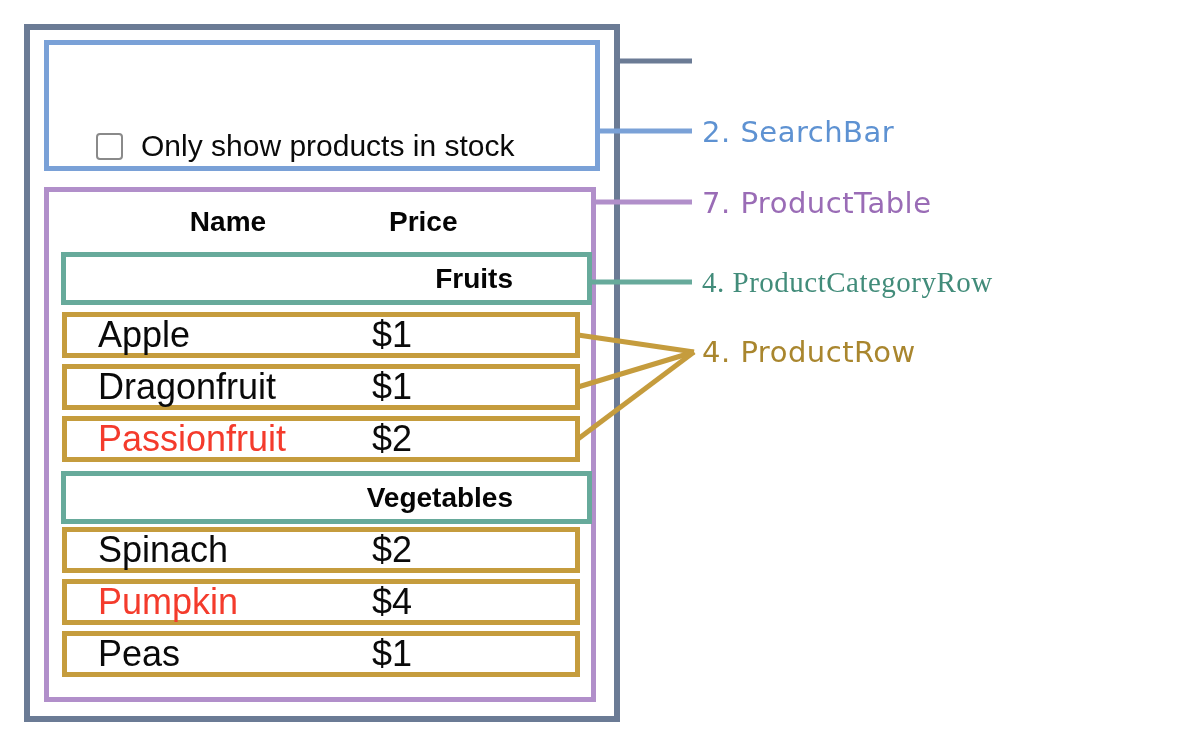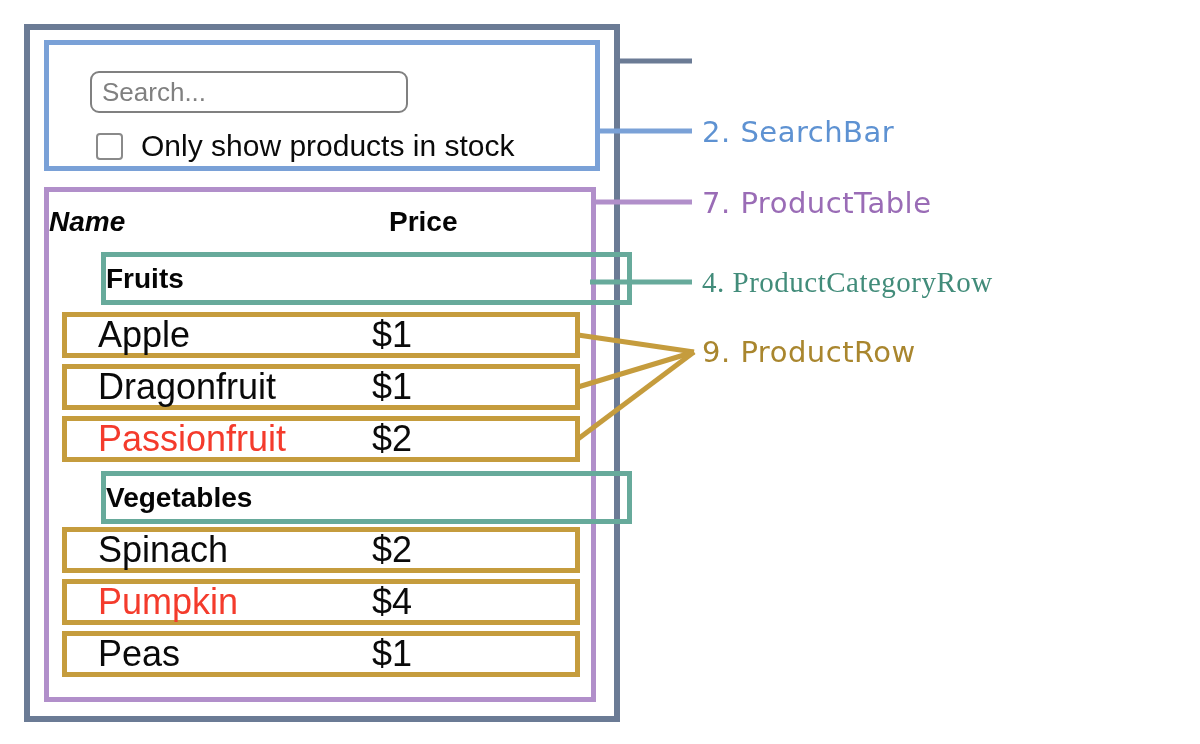--- a/index.html
+++ b/index.html
@@ -32,32 +32,31 @@
     width:27px;height:27px;border:2px solid #8a8a8a;border-radius:4px;
     background:#ffffff;box-sizing:border-box;cursor:pointer;
   }
   .stock-label{margin-left:18px;font-size:30px;color:#0a0a0a;white-space:nowrap;}
   .product-box{
     position:absolute;left:14px;top:157px;width:552px;height:515px;
     border:5px solid #b18fca;box-sizing:border-box;
   }
   .table-header{position:absolute;left:0;top:14px;width:542px;height:32px;}
   .th-name{
-    position:absolute;left:0;top:0;width:358px;text-align:left;
-    font-weight:bold;font-size:28px;color:#050505;font-style:italic;
+    position:absolute;left:0;top:0;width:358px;text-align:center;
+    font-weight:bold;font-size:28px;color:#050505;
   }
   .th-price{
     position:absolute;left:340px;top:0;font-weight:bold;font-size:28px;color:#050505;
   }
   .category-row{
     position:absolute;left:12px;width:531px;height:53px;
     border:5px solid #67aa9b;box-sizing:border-box;
-    display:flex;align-items:center;justify-content:flex-start;
+    display:flex;align-items:center;justify-content:flex-end;
     padding-right:74px;
-    margin-left:40px;
   }
   .category-row .cat-label{font-weight:bold;font-size:28px;color:#050505;}
   .product-row{
     position:absolute;left:13px;width:518px;height:46px;
     border:5px solid #c59c3d;box-sizing:border-box;
   }
   .product-row .cell{position:absolute;top:50%;transform:translateY(-50%);font-size:36px;color:#0a0a0a;white-space:nowrap;}
   .product-row .name{left:31px;}
   .product-row .price{left:305px;}
   .oos{color:#f43b2c !important;}
@@ -85,21 +84,20 @@
   .connectors{position:absolute;left:0;top:0;width:1200px;height:744px;pointer-events:none;z-index:10;}
 </style>
 </head>
 <body>
 
 <div class="canvas">
 
   <div class="outer-box">
 
     <div class="search-box">
-      <input class="search-input" type="text" placeholder="Search..." style="">
       <div class="stock-row">
         <input type="checkbox" class="stock-checkbox" style="">
         <span class="stock-label">Only show products in stock</span>
       </div>
     </div>
 
     <div class="product-box">
       <div class="table-header">
         <span class="th-name">Name</span>
         <span class="th-price">Price</span>
@@ -137,21 +135,21 @@
       <div class="product-row row-peas">
         <span class="cell name">Peas</span>
         <span class="cell price">$1</span>
       </div>
     </div>
   </div>
 
   <div class="legend-label ll-2" style="color: rgb(94, 146, 210);">2. SearchBar</div>
   <div class="legend-label ll-3" style="color: rgb(154, 108, 182);">7. ProductTable</div>
   <div class="legend-label ll-4" style="color: rgb(66, 140, 122); font-family: Liberation Serif, serif;">4. ProductCategoryRow</div>
-  <div class="legend-label ll-5" style="color: rgb(169, 134, 46);">9. ProductRow</div>
+  <div class="legend-label ll-5" style="color: rgb(169, 134, 46);">4. ProductRow</div>
 
   <svg class="connectors" viewBox="0 0 1200 744">
     <line x1="616" y1="61" x2="692" y2="61" stroke="#6b7b95" stroke-width="5"></line>
     <line x1="597" y1="131" x2="692" y2="131" stroke="#7aa1d7" stroke-width="5"></line>
     <line x1="593" y1="202" x2="692" y2="202" stroke="#b18fca" stroke-width="5"></line>
     <line x1="590" y1="282" x2="692" y2="282" stroke="#67aa9b" stroke-width="5"></line>
     <line x1="578" y1="335" x2="694" y2="352" stroke="#c59c3d" stroke-width="5"></line>
     <line x1="578" y1="387" x2="694" y2="352" stroke="#c59c3d" stroke-width="5"></line>
     <line x1="578" y1="439" x2="694" y2="352" stroke="#c59c3d" stroke-width="5"></line>
   </svg>

